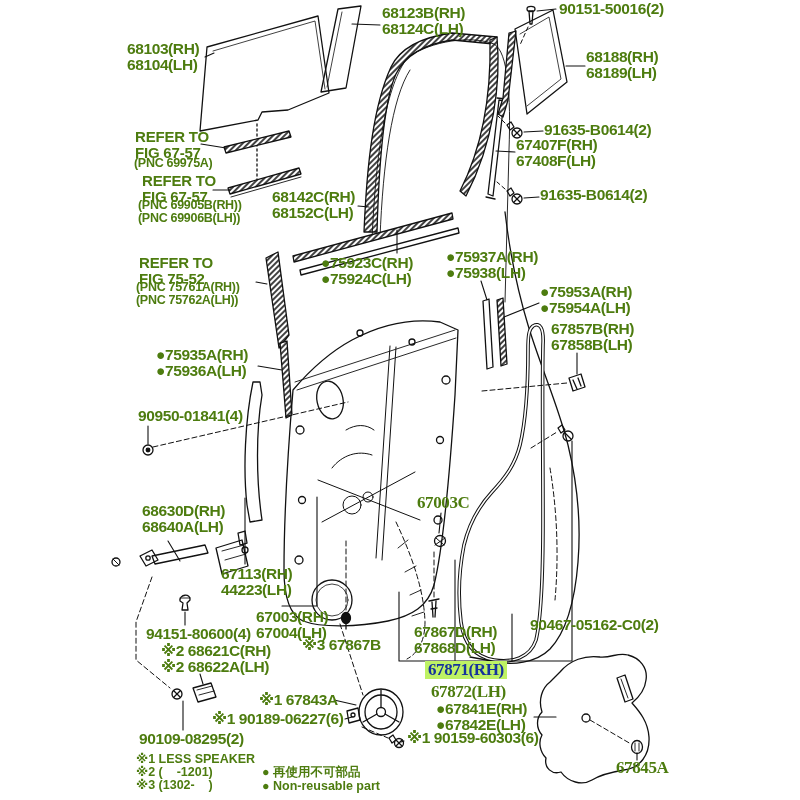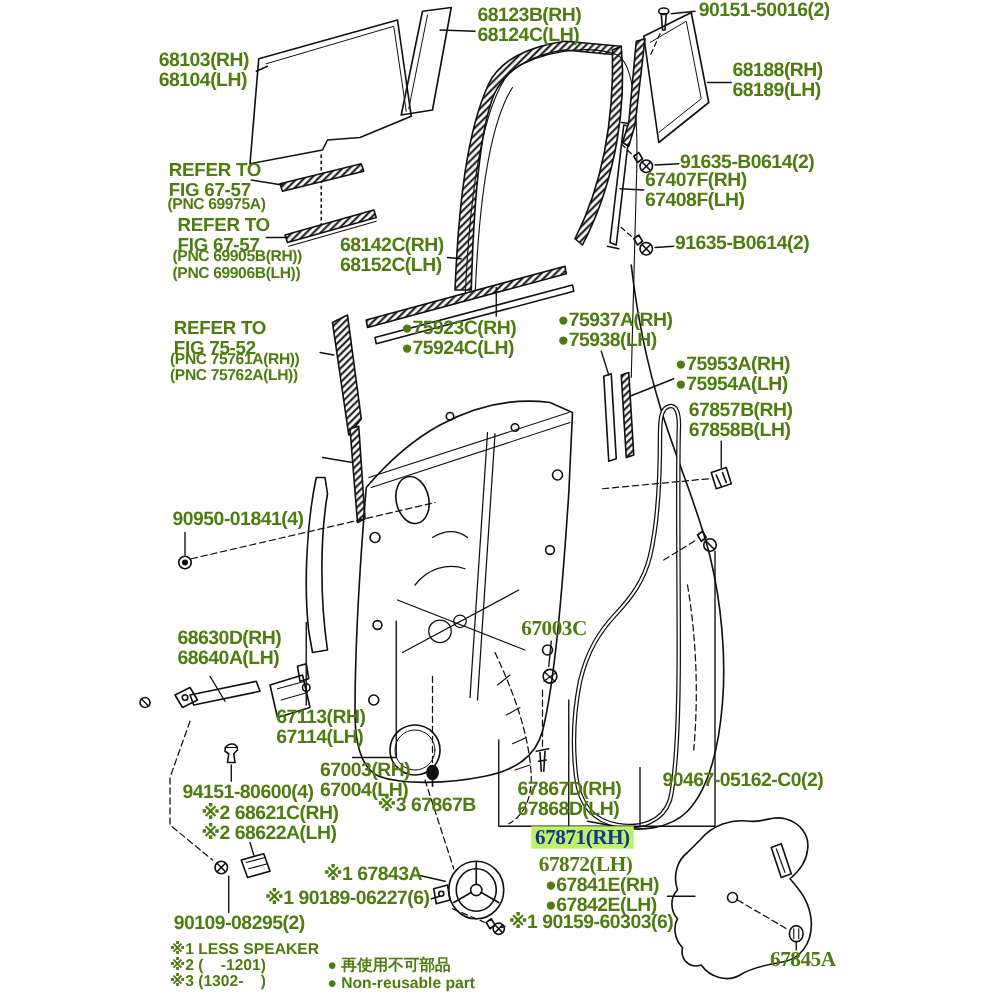--- a/index.html
+++ b/index.html
@@ -303,25 +303,27 @@
 (PNC 75762A(LH))</div>
 
 <div class="lbl" style="left:321px;top:255px">●75923C(RH)
 ●75924C(LH)</div>
 <div class="lbl" style="left:446px;top:249px">●75937A(RH)
 ●75938(LH)</div>
 <div class="lbl" style="left:540px;top:284px">●75953A(RH)
 ●75954A(LH)</div>
 <div class="lbl" style="left:551px;top:321px">67857B(RH)
 67858B(LH)</div>
+<div class="lbl" style="left:156px;top:347px">●75935A(RH)
+●75936A(LH)</div>
 <div class="lbl" style="left:138px;top:408px">90950-01841(4)</div>
 <div class="lbl" style="left:142px;top:503px">68630D(RH)
 68640A(LH)</div>
 <div class="lbl" style="left:221px;top:566px">67113(RH)
-67114(LH)</div>
+44223(LH)</div>
 <div class="lbl" style="left:146px;top:626px">94151-80600(4)</div>
 <div class="lbl" style="left:256px;top:609px">67003(RH)
 67004(LH)</div>
 <div class="lbl lg" style="left:417px;top:494px">67003C</div>
 <div class="lbl" style="left:161px;top:643px">※2 68621C(RH)
 ※2 68622A(LH)</div>
 <div class="lbl" style="left:302px;top:637px">※3 67867B</div>
 <div class="lbl" style="left:414px;top:624px">67867D(RH)
 67868D(LH)</div>
 <div class="lbl" style="left:530px;top:617px">90467-05162-C0(2)</div>

